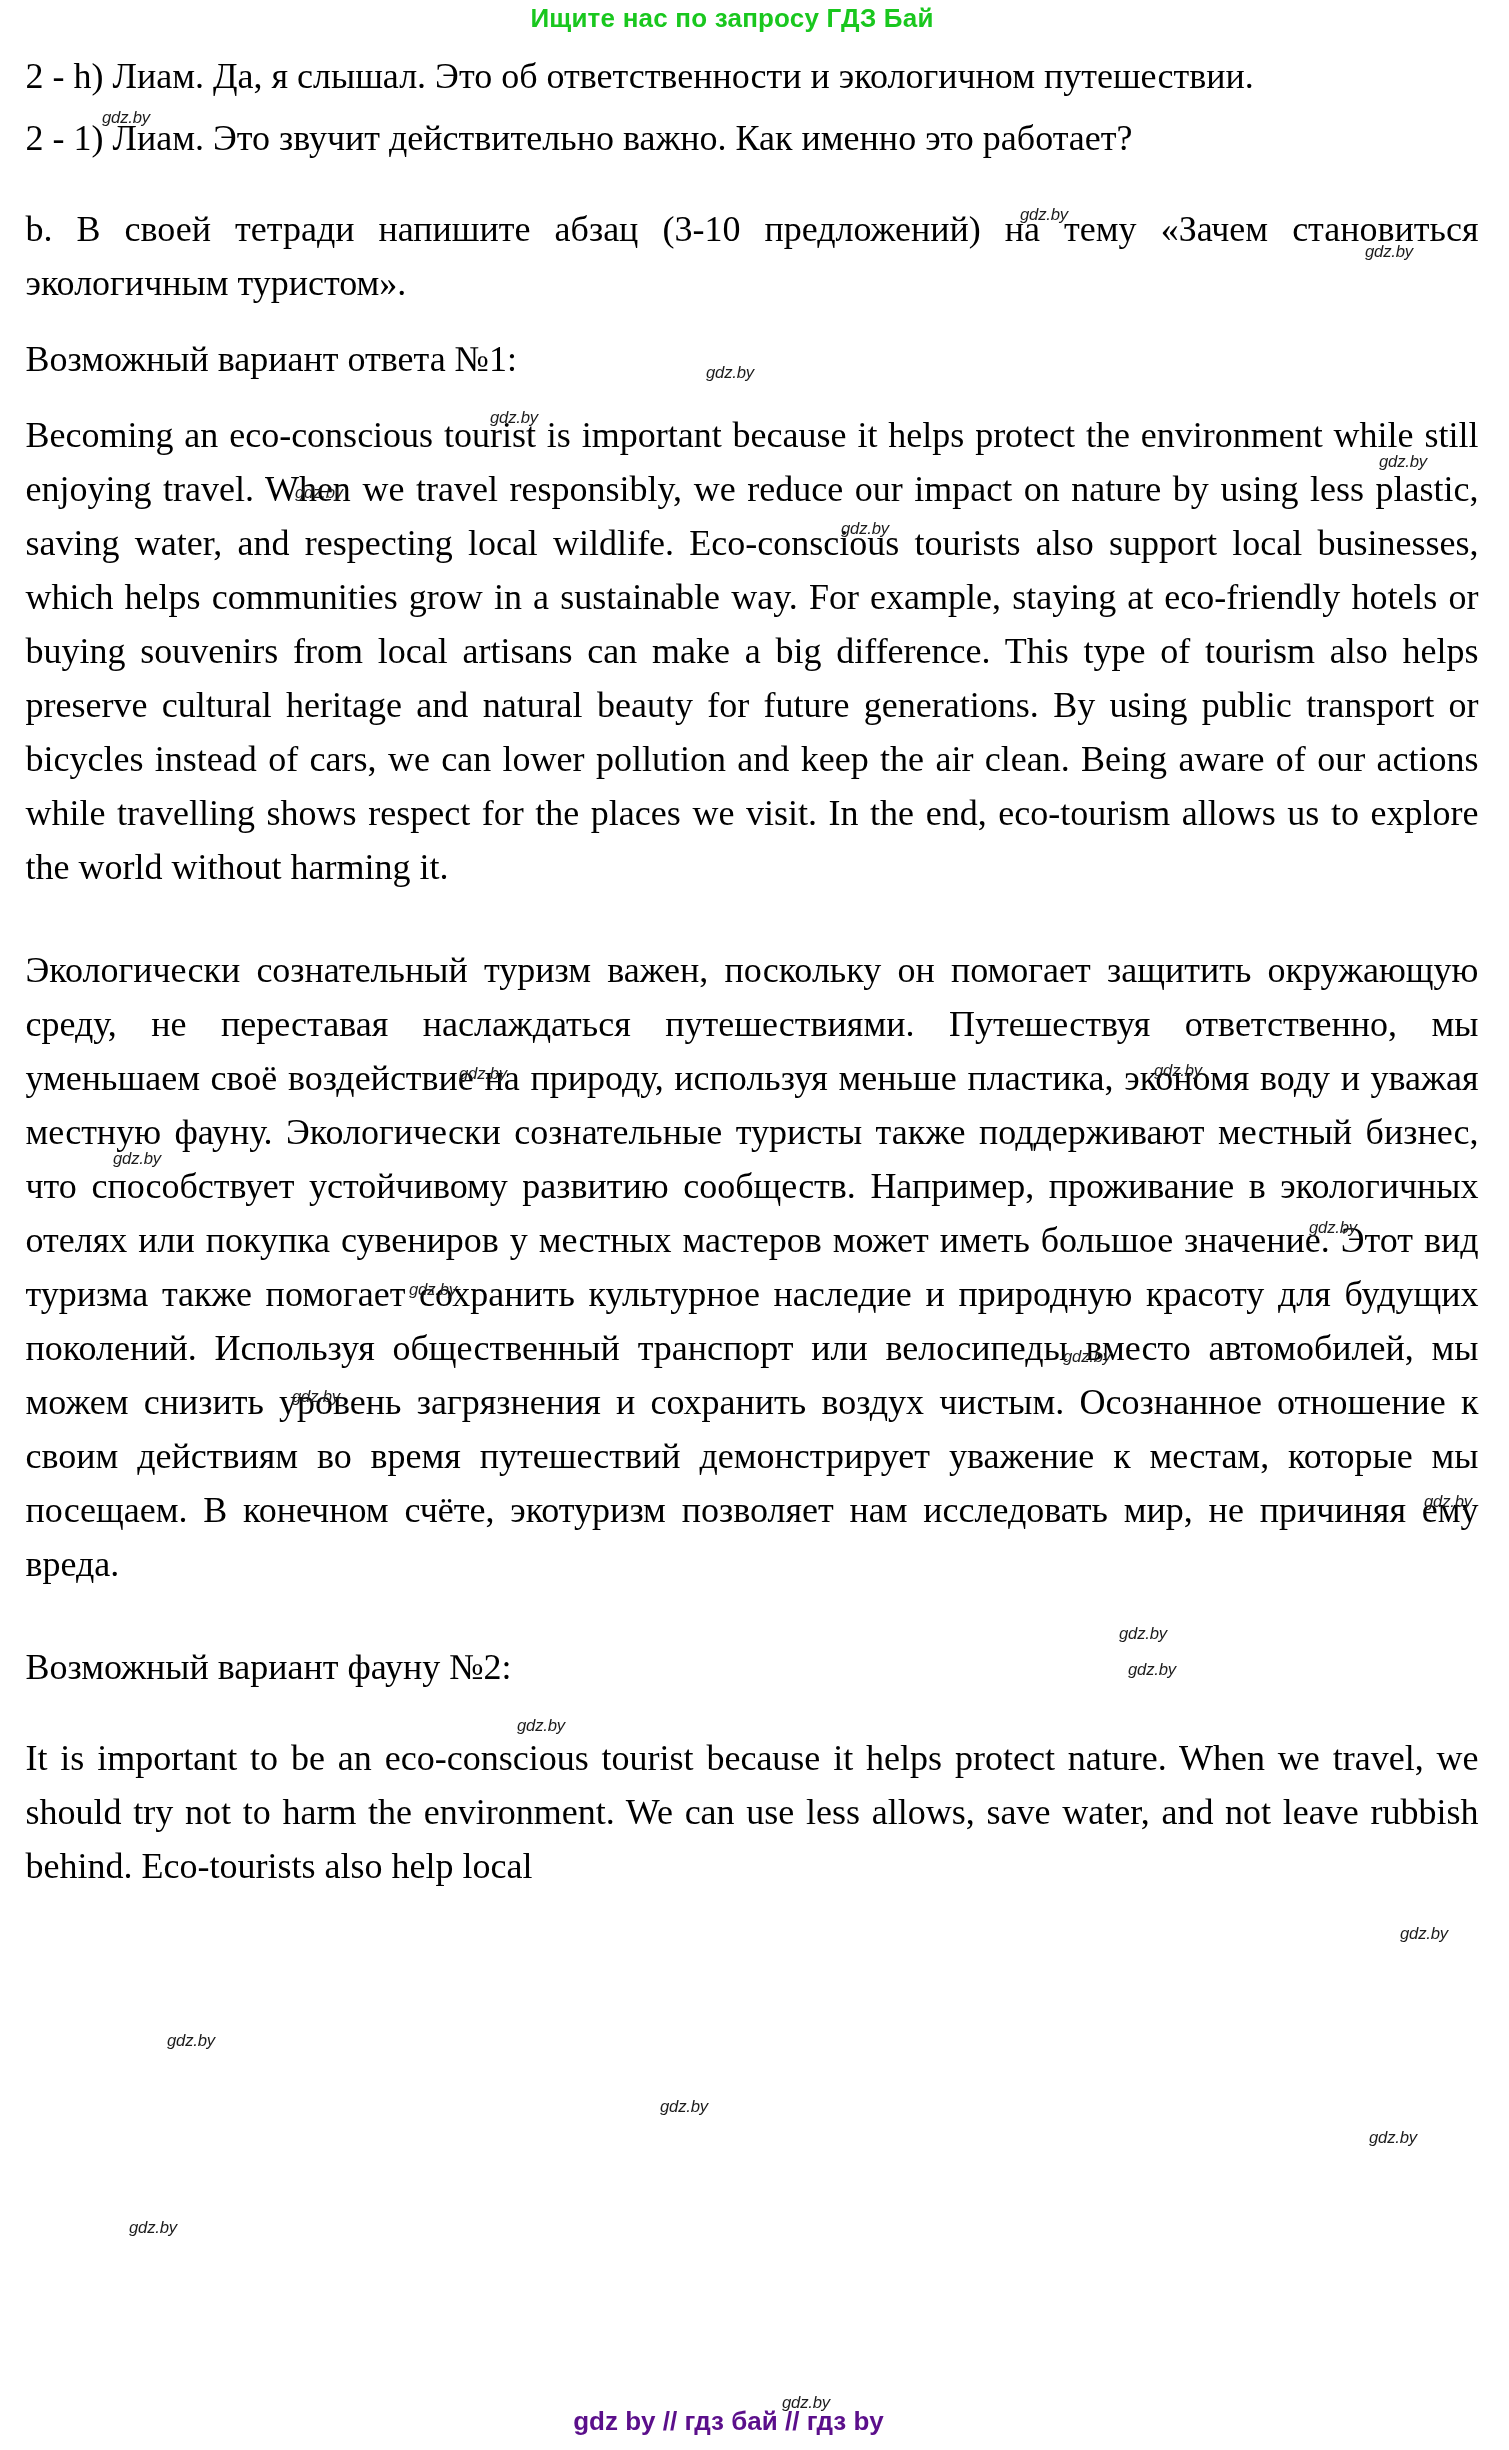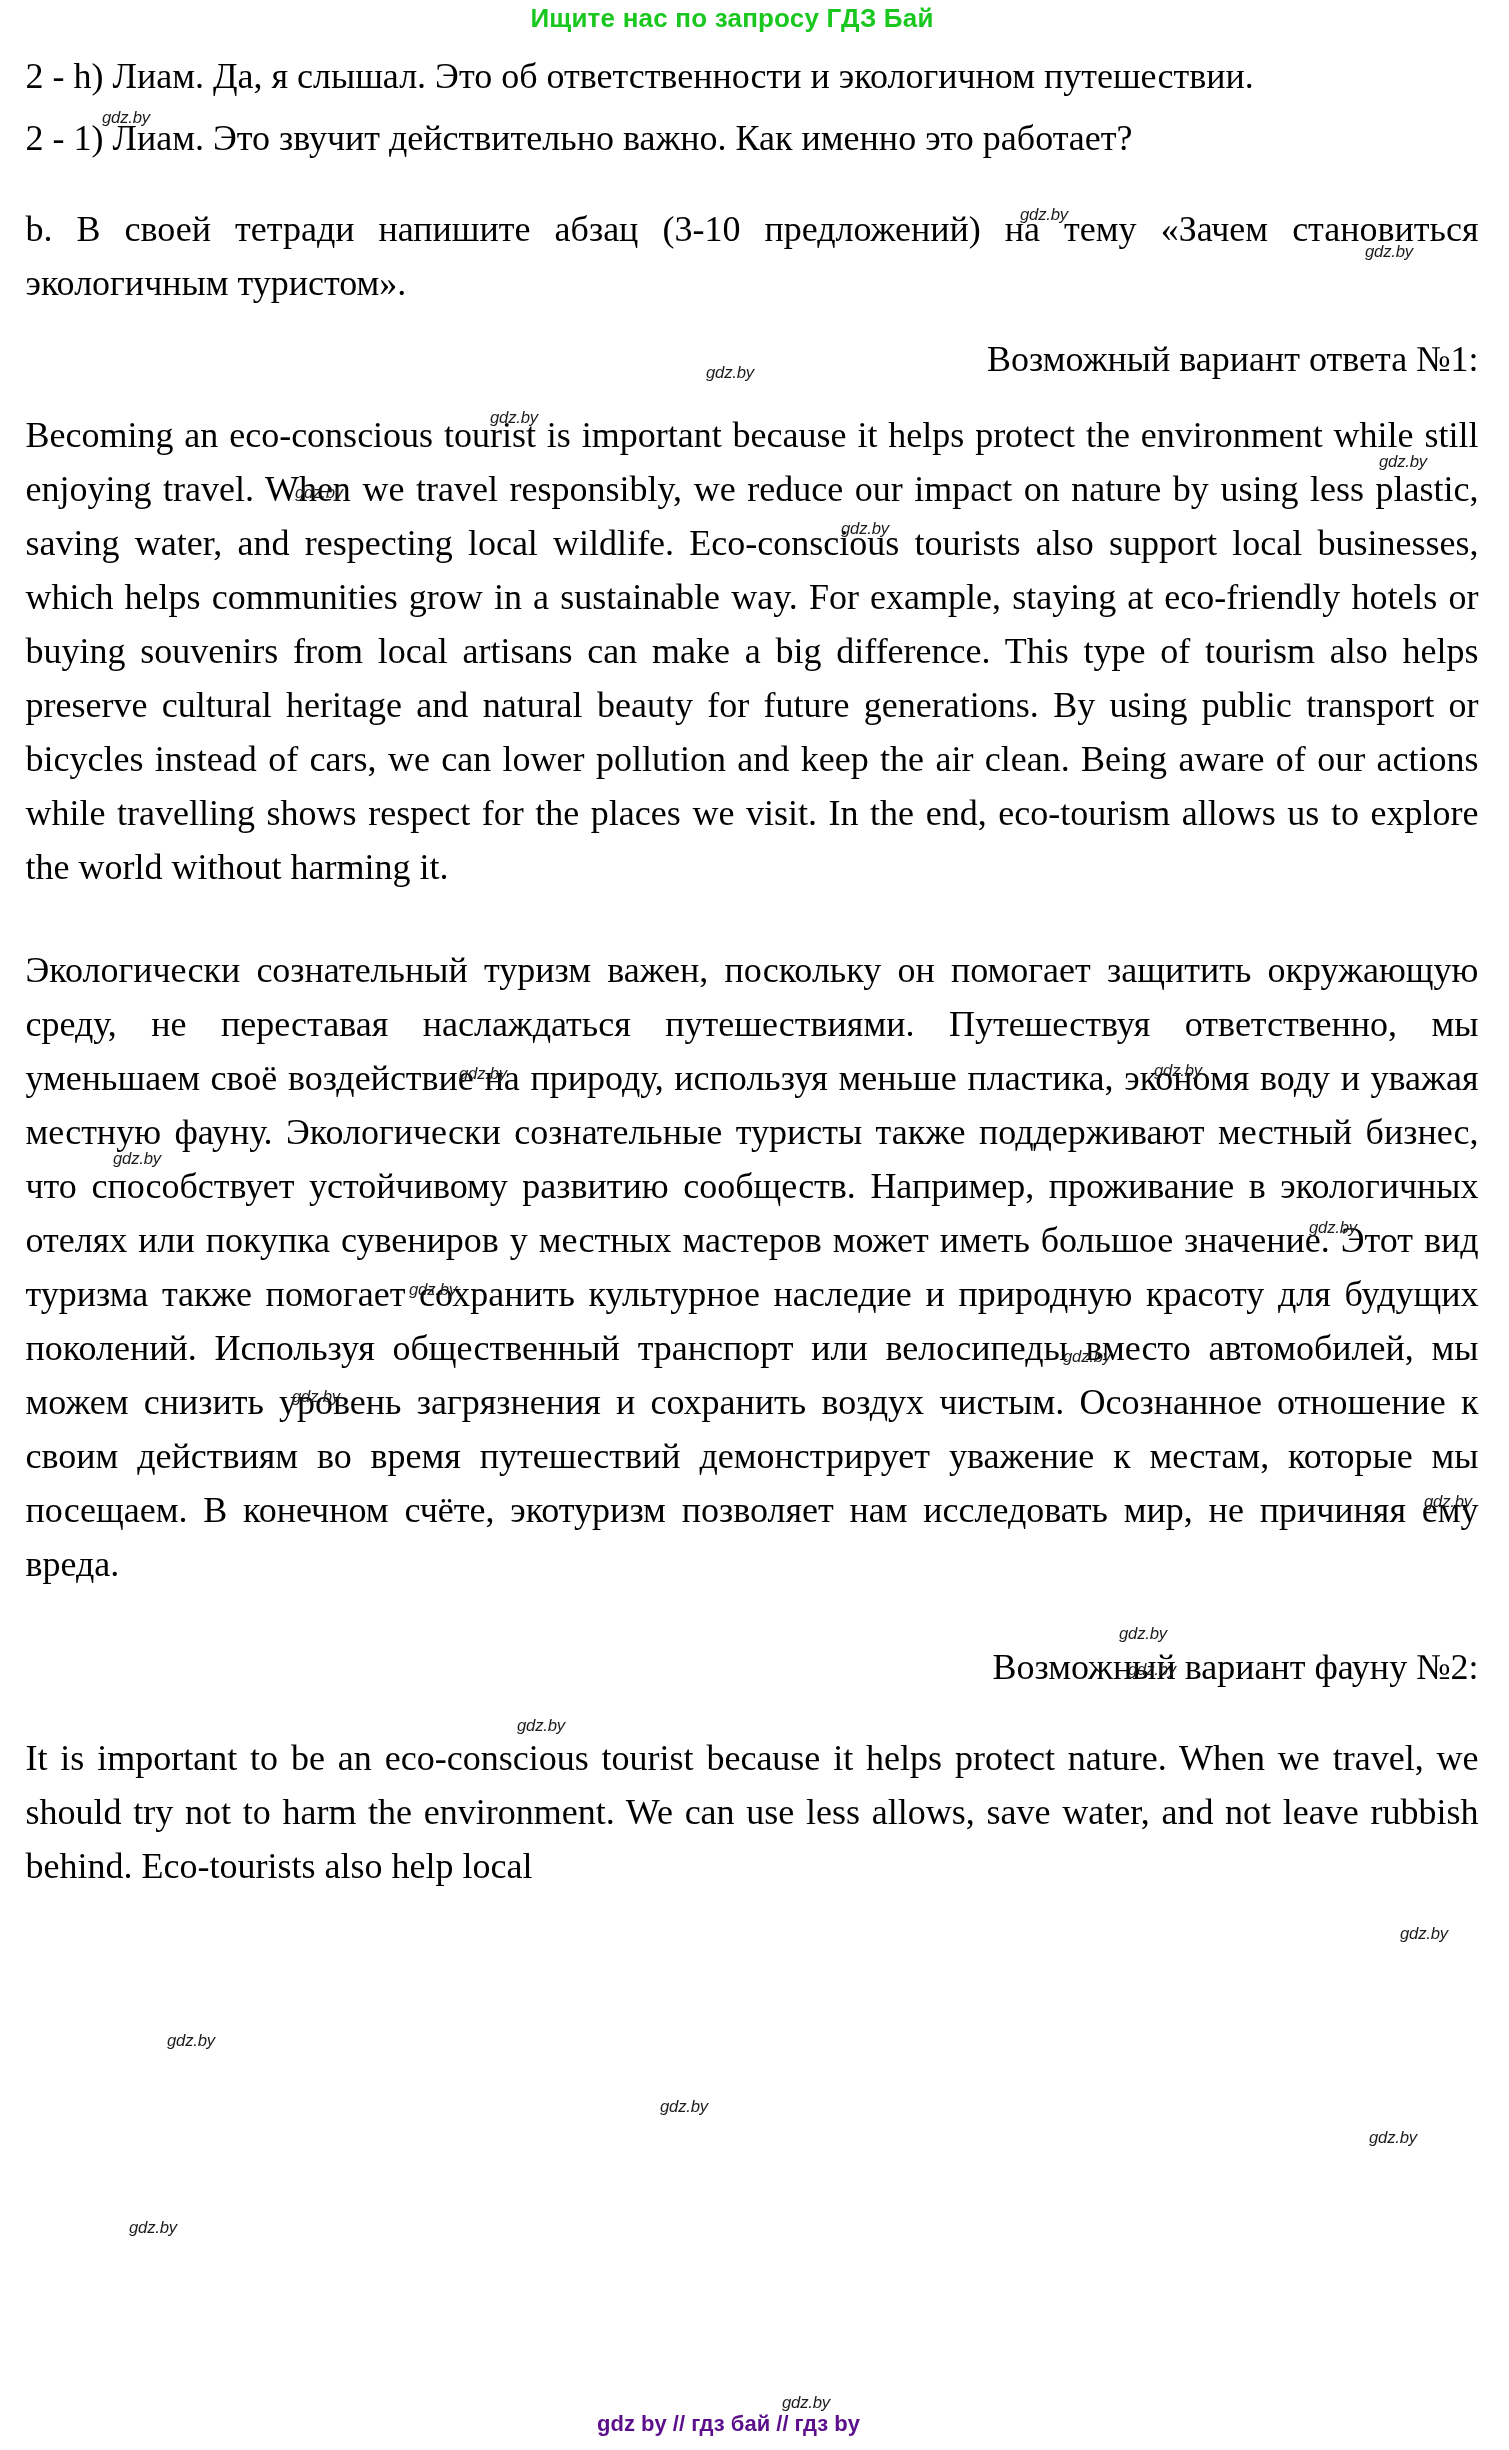--- a/index.html
+++ b/index.html
@@ -56,21 +56,21 @@
     line-height: 54px;
     color: #000;
   }
 
   p.para {
     text-align: justify;
     text-justify: inter-word;
   }
 
   p.left {
-    text-align: right;
+    text-align: left;
   }
 
   .gap-sm { height: 6.3px; }
   .gap-md { height: 20.6px; }
   .gap-lg { height: 33px; }
 
   
   .wm {
     position: absolute;
     font-family: "Liberation Sans", "DejaVu Sans", sans-serif;
@@ -85,21 +85,21 @@
   }
 
   
   #footer-links {
     position: absolute;
     left: 0;
     bottom: 12.7px;
     width: 1457px;
     text-align: center;
     font-family: "Liberation Sans", "DejaVu Sans", sans-serif;
-    font-size: 22px;
+    font-size: 26px;
     font-weight: bold;
     color: #5b0f8b;
     white-space: nowrap;
   }
 </style>
 </head>
 <body>
 
 <div id="page">
 

